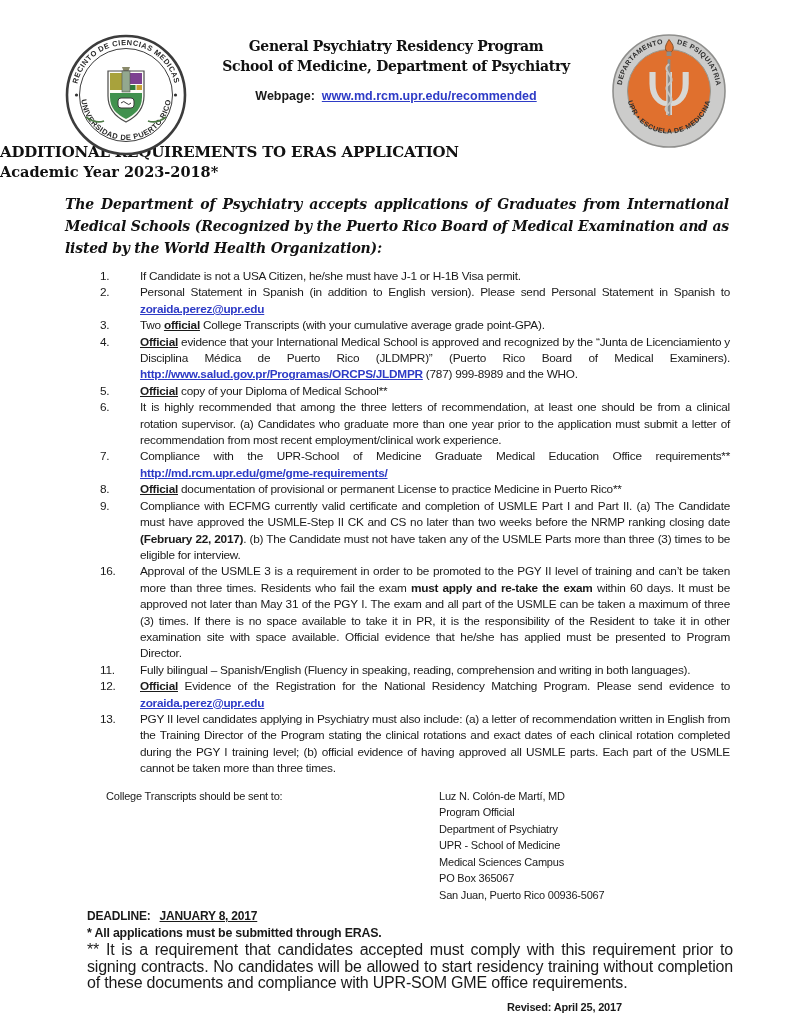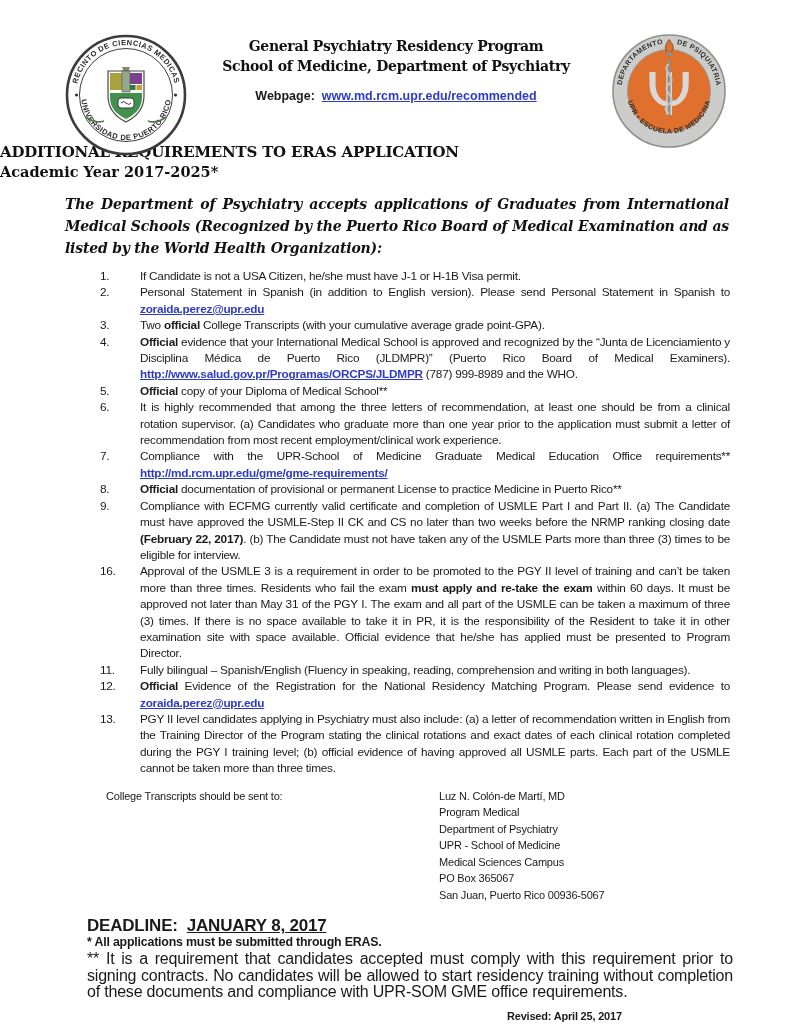--- a/index.html
+++ b/index.html
@@ -41,30 +41,30 @@
   
   .reqs { margin-top: 9px; }
   .req-row {
     display: flex; padding-left: 100px; padding-right: 61px;
     font-size: 11.8px; line-height: 16.4px; letter-spacing: -0.25px;
   }
   .req-num { width: 40px; flex: 0 0 40px; }
   .req-body { flex: 1; text-align: justify; }
   .seg-p { }
   .seg-b { font-weight: bold; }
-  .seg-bu { font-weight: bold; }
+  .seg-bu { font-weight: bold; text-decoration: underline; }
   a.seg-l { font-weight: bold; color: var(--link-blue, #2E3BC6); text-decoration: underline; }
 
   
   .transcripts { display: flex; margin: 11px 0 0 106px; font-size: 11px; line-height: 16.5px; letter-spacing: -0.2px; }
   .transcripts-label { width: 333px; flex: 0 0 333px; }
 
   
   .footerblock { margin-left: 87px; margin-right: 58px; letter-spacing: -0.2px; }
-  .deadline { margin-top: 14px; font-weight: bold; font-size: 17px; line-height: 17px; }
+  .deadline { margin-top: 5px; font-weight: bold; font-size: 12px; line-height: 17px; }
   .deadline .date { text-decoration: underline; margin-left: 9px; }
   .note1 { font-weight: bold; font-size: 12.4px; line-height: 17px; }
   .note2 { font-size: 16px; line-height: 16.5px; text-align: justify; }
   .revised { margin-top: 9px; margin-left: 507px; font-weight: bold; font-size: 11px; letter-spacing: -0.2px; }
 </style>
 </head>
 <body>
 
 <div class="page">
 
@@ -118,21 +118,21 @@
       <path d="M58 6.5 C61.5 11 63.5 14 61.5 17.5 C60.3 19.6 55.8 19.6 54.8 17 C53.6 13.8 55.5 10.5 58 6.5 Z" style="fill: var(--seal-orange, #E0702E)" stroke="#7c4a22" stroke-width="0.9"></path>
       <rect x="55.6" y="18.5" width="4.8" height="4.5" fill="#8d8d8a"></rect>
       <text class="seal-text2"><textPath href="#rs-top" startOffset="25%" text-anchor="middle">DEPARTAMENTO</textPath></text>
       <text class="seal-text2"><textPath href="#rs-top" startOffset="76%" text-anchor="middle">DE PSIQUIATRIA</textPath></text>
       <text class="seal-text2"><textPath href="#rs-bot" startOffset="50%" text-anchor="middle">UPR • ESCUELA DE MEDICINA</textPath></text>
     </svg>
   </div>
 
   <div class="doc-title">
     <div class="t1">ADDITIONAL REQUIREMENTS TO ERAS APPLICATION</div>
-    <div class="t2">Academic Year 2017-2025*</div>
+    <div class="t2">Academic Year 2023-2018*</div>
   </div>
 
   <div class="intro">The Department of Psychiatry accepts applications of Graduates from International Medical Schools (Recognized by the Puerto Rico Board of Medical Examination and as listed by the World Health Organization):</div>
 
   <div class="reqs">
       <div class="req-row">
         <span class="req-num">1.</span>
         <span class="req-body"><span class="seg-p">If Candidate is not a USA Citizen, he/she must have J-1 or H-1B Visa permit.</span></span>
       </div>
       <div class="req-row">
@@ -182,21 +182,21 @@
       <div class="req-row">
         <span class="req-num">13.</span>
         <span class="req-body"><span class="seg-p">PGY II level candidates applying in Psychiatry must also include:  (a) a letter of recommendation written in English from the Training Director of the Program stating the clinical rotations and exact dates of each clinical rotation completed during the PGY I training level; (b) official evidence of having approved all USMLE parts. Each part of the USMLE cannot be taken more than three times.</span></span>
       </div>
     </div>
 
   <div class="transcripts">
     <div class="transcripts-label">College Transcripts should be sent to:</div>
     <div class="recipient">
         <div>Luz N. Colón-de Martí, MD</div>
-        <div>Program Medical</div>
+        <div>Program Official</div>
         <div>Department of Psychiatry</div>
         <div>UPR - School of Medicine</div>
         <div>Medical Sciences Campus</div>
         <div>PO Box 365067</div>
         <div>San Juan, Puerto Rico  00936-5067</div>
       </div>
   </div>
 
   <div class="footerblock deadline">
     <span>DEADLINE:</span><span class="date">JANUARY 8, 2017</span>

